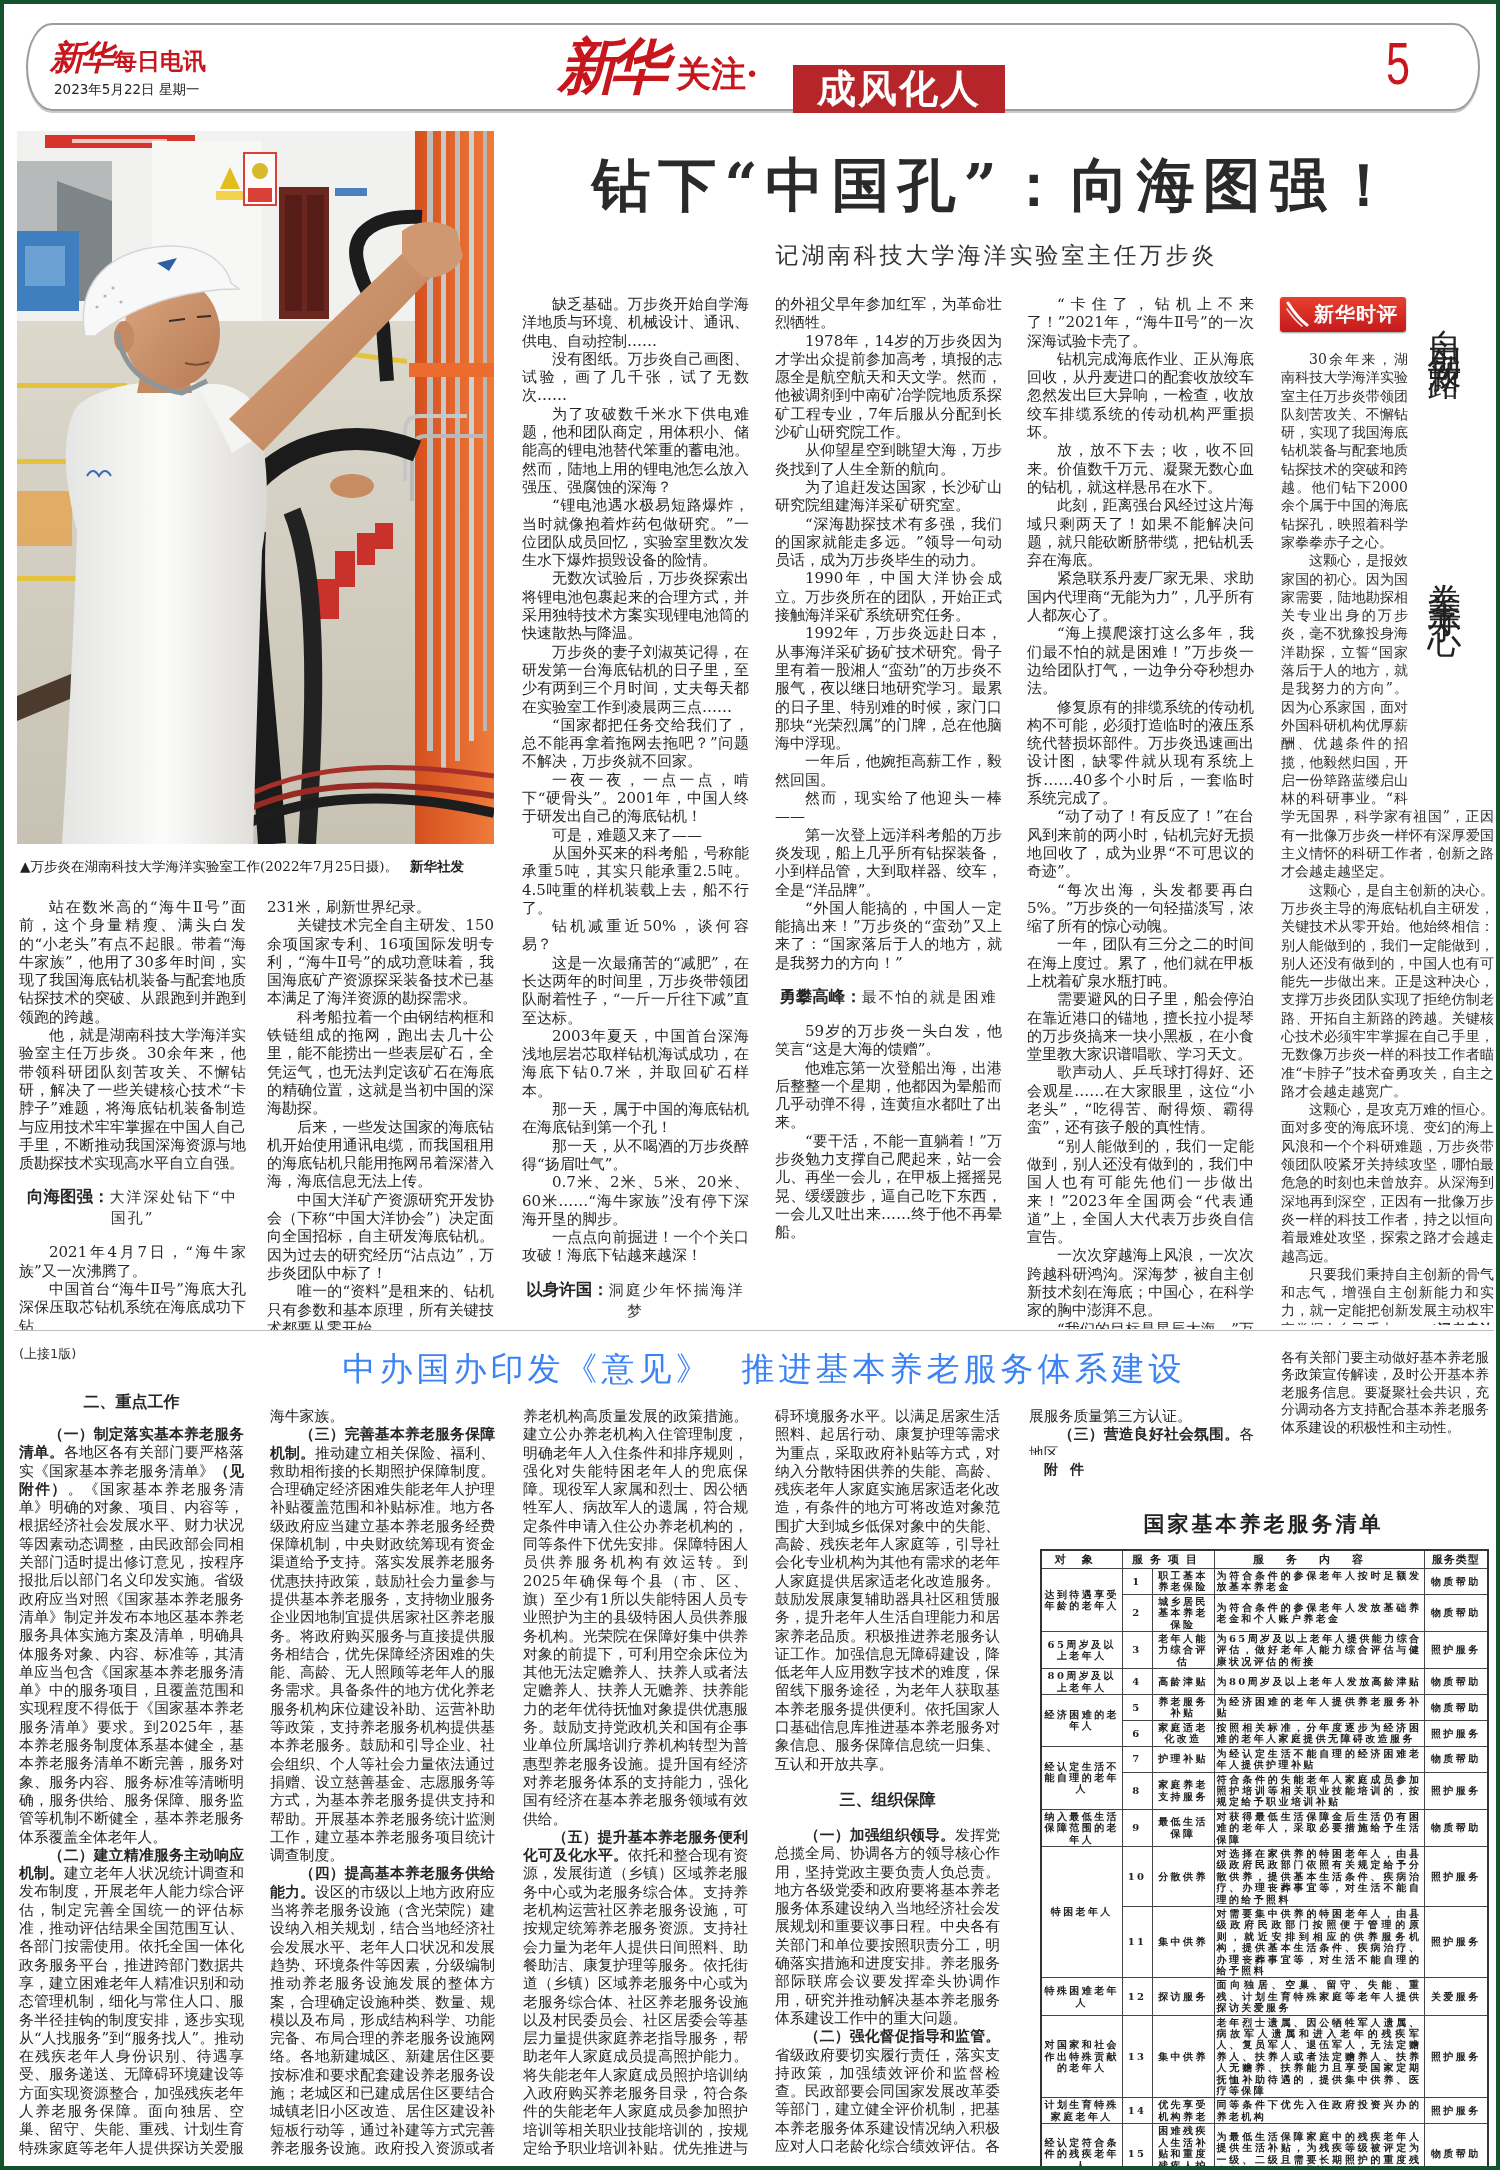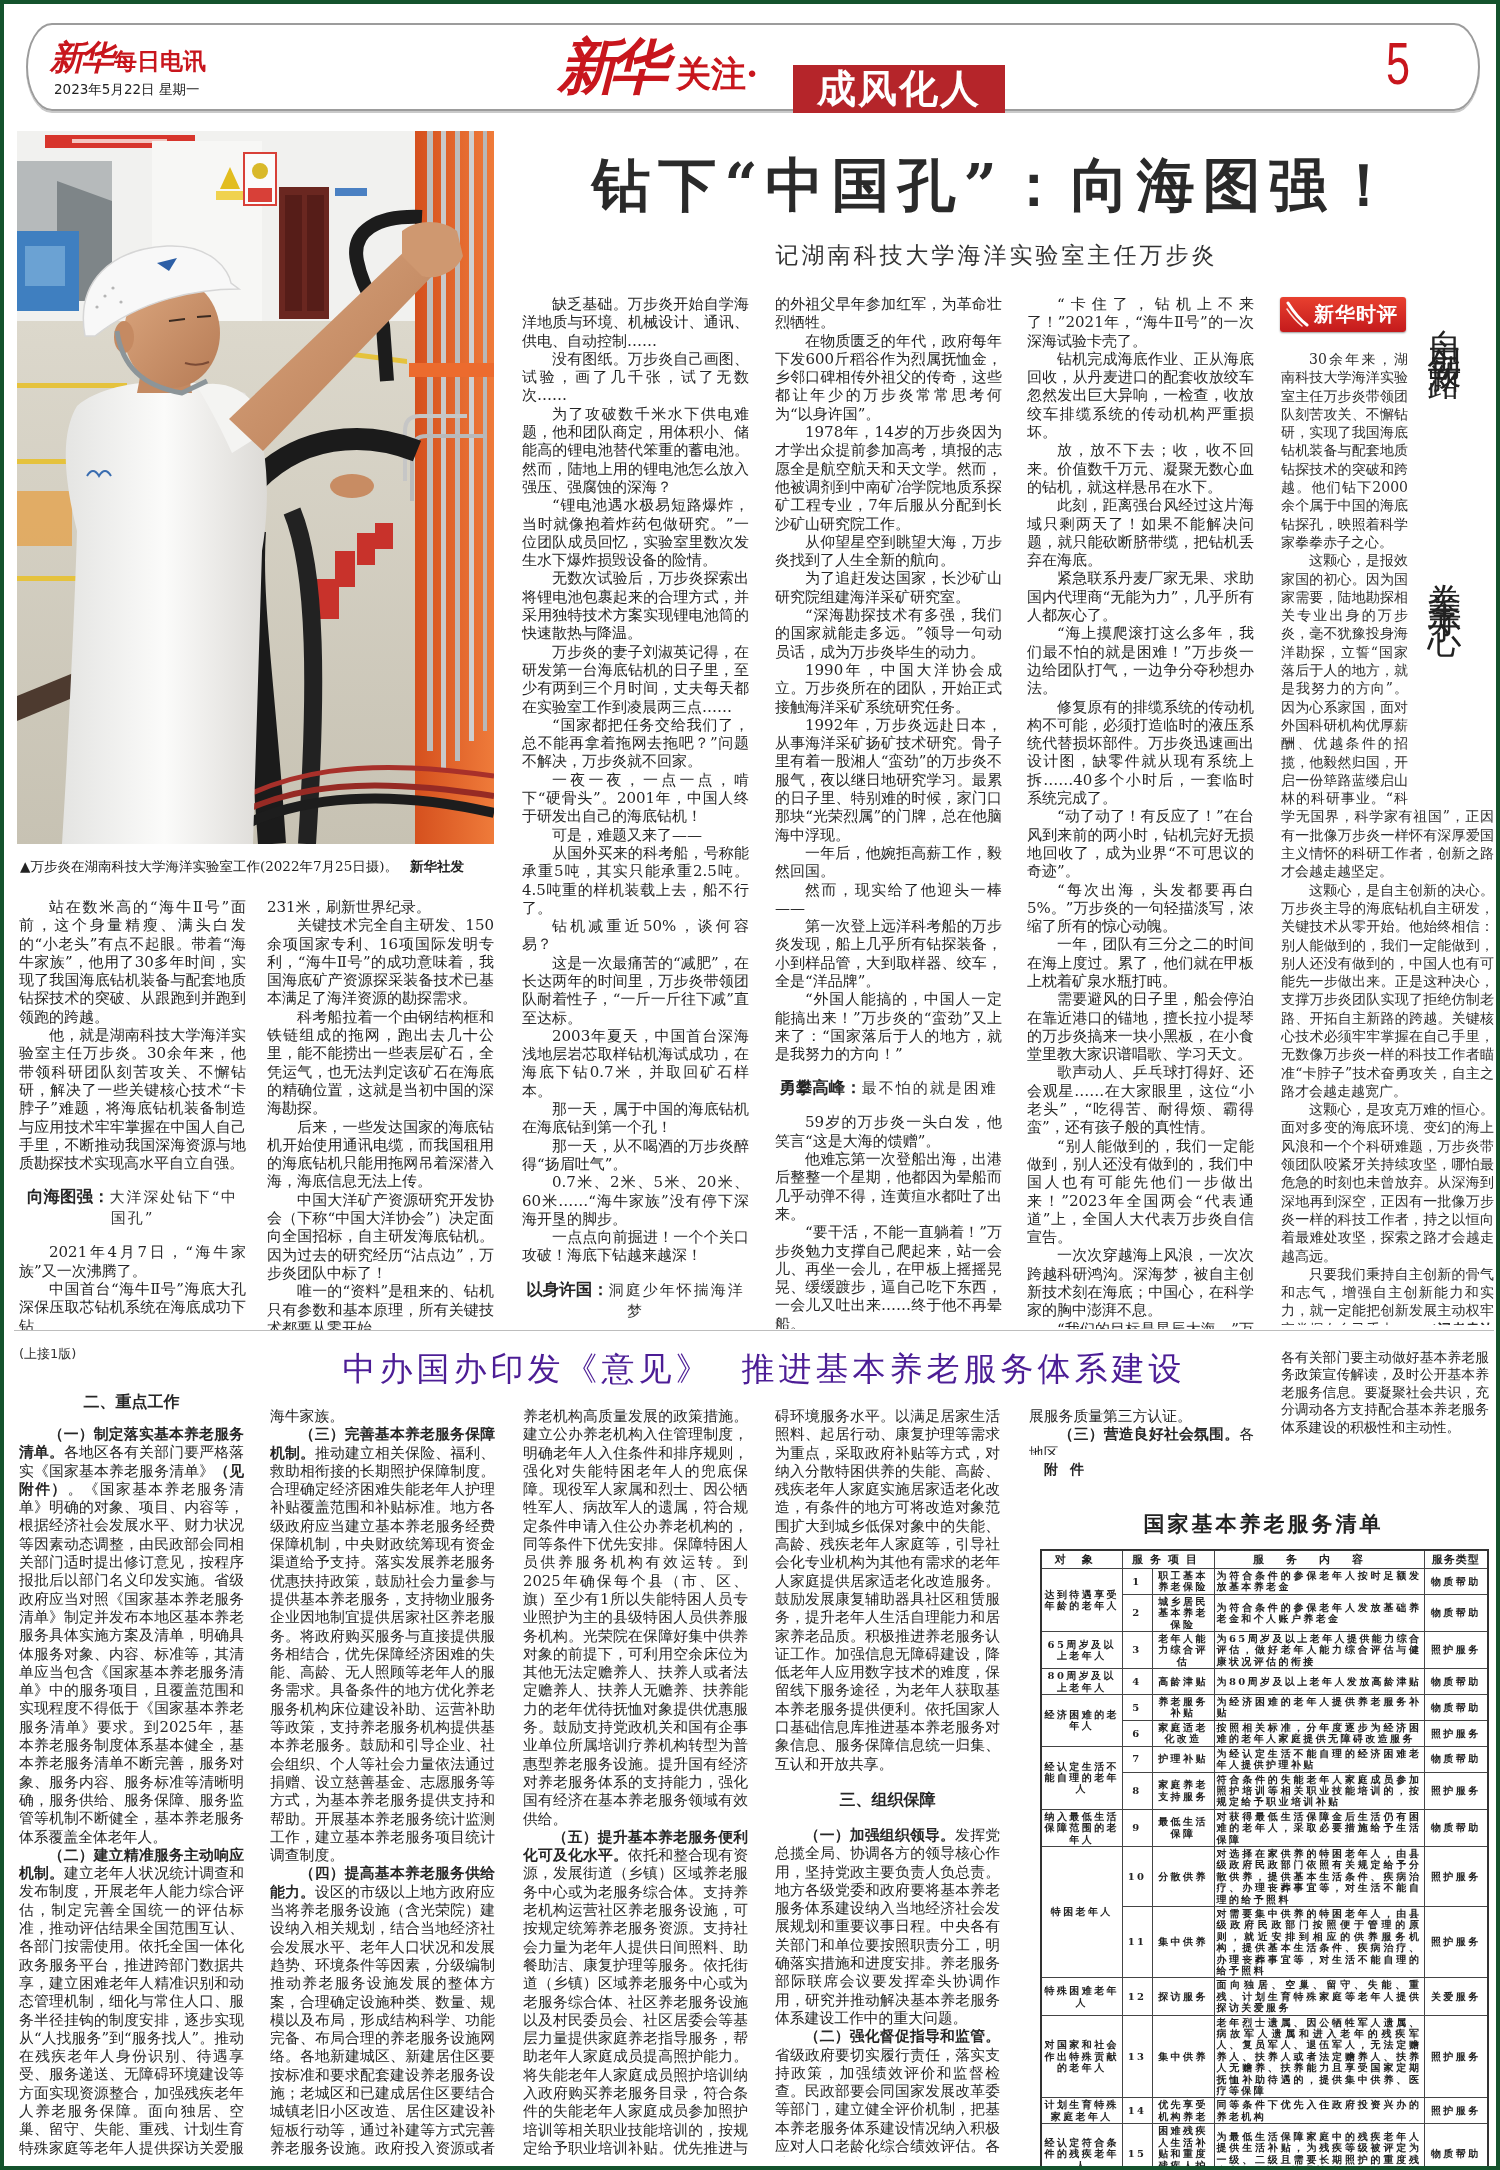--- a/index.html
+++ b/index.html
@@ -43,21 +43,21 @@
   .xh-label{position:absolute;left:1276px;top:293px;width:126px;height:35px;border-radius:3px;background:linear-gradient(#e8402f,#c41a1c);color:#fff;box-shadow:0 1px 2px #999;}
   .xh-label .pen{position:absolute;left:5px;top:4px;}
   .xh-label span{position:absolute;left:34px;top:0;line-height:35px;font-family:"DejaVu Sans",sans-serif;font-weight:bold;font-size:20px;letter-spacing:1px;}
   .vt{position:absolute;left:1422px;width:42px;height:220px;writing-mode:vertical-rl;text-orientation:upright;font-family:"DejaVu Serif",serif;font-size:34px;letter-spacing:9.5px;color:#222;}
   .comm-text{left:1277px;top:346px;width:213px;height:975px;font-size:14px;line-height:18.3px;color:#2d2d2d;}
   .comm-spacer{float:right;width:86px;height:440px;}
 
   
   .sep{position:absolute;left:10px;top:1326px;width:1480px;height:1px;background:#bdbdbd;}
   .cont-from{position:absolute;left:15px;top:1341px;font-family:"DejaVu Sans",sans-serif;font-size:13px;color:#333;}
-  .bottom-headline{position:absolute;left:330px;top:1343px;width:860px;text-align:center;font-family:"DejaVu Sans",sans-serif;font-size:33px;letter-spacing:4px;color:#4c1d95;white-space:pre;}
+  .bottom-headline{position:absolute;left:330px;top:1343px;width:860px;text-align:center;font-family:"DejaVu Sans",sans-serif;font-size:33px;letter-spacing:4px;color:#3b82f6;white-space:pre;}
   .bot-col{width:225px;font-size:14.8px;line-height:18.3px;}
   .side-col{left:1277px;top:1345px;width:208px;font-size:13.8px;line-height:17.4px;}
   .attach{position:absolute;left:1040px;top:1457px;font-family:"DejaVu Sans",sans-serif;font-weight:bold;font-size:14px;letter-spacing:12px;}
   .table-title{position:absolute;left:1036px;top:1506px;width:447px;text-align:center;font-family:"DejaVu Serif",serif;font-weight:bold;font-size:21px;letter-spacing:3px;color:#222;}
   .svc-table{position:absolute;left:1036px;top:1545px;width:448px;border-collapse:collapse;table-layout:fixed;border:2px solid #333;font-family:"DejaVu Serif",serif;font-weight:bold;font-size:10px;line-height:11.4px;letter-spacing:2.4px;color:#222;}
   .svc-table td,.svc-table th{border:1px solid #444;padding:1px 2px;vertical-align:middle;text-align:center;}
   .svc-table th{font-size:11px;height:15px;letter-spacing:8px;}
   .svc-table td.content{text-align:justify;}
 </style>
 </head>
@@ -205,21 +205,20 @@
       <p class="p"><span class="body">这是一次最痛苦的“减肥”，在长达两年的时间里，万步炎带领团队耐着性子，“一斤一斤往下减”直至达标。</span></p>
       <p class="p"><span class="body">2003年夏天，中国首台深海浅地层岩芯取样钻机海试成功，在海底下钻0.7米，并取回矿石样本。</span></p>
       <p class="p"><span class="body">那一天，属于中国的海底钻机在海底钻到第一个孔！</span></p>
       <p class="p"><span class="body">那一天，从不喝酒的万步炎醉得“扬眉吐气”。</span></p>
       <p class="p"><span class="body">0.7米、2米、5米、20米、60米……“海牛家族”没有停下深海开垦的脚步。</span></p>
       <p class="p"><span class="body">一点点向前掘进！一个个关口攻破！海底下钻越来越深！</span></p>
       <div class="subhead"><span class="lead">以身许国：</span><span class="body">洞庭少年怀揣海洋梦</span></div>
     </div>
   <div class="col top-col" style="left:771px;top:291px;height:1034px;">
       <p class="p cont"><span class="body">的外祖父早年参加红军，为革命壮烈牺牲。</span></p>
-      <p class="p"><span class="body">在物质匮乏的年代，政府每年下发600斤稻谷作为烈属抚恤金，乡邻口碑相传外祖父的传奇，这些都让年少的万步炎常常思考何为“以身许国”。</span></p>
       <p class="p"><span class="body">1978年，14岁的万步炎因为才学出众提前参加高考，填报的志愿全是航空航天和天文学。然而，他被调剂到中南矿冶学院地质系探矿工程专业，7年后服从分配到长沙矿山研究院工作。</span></p>
       <p class="p"><span class="body">从仰望星空到眺望大海，万步炎找到了人生全新的航向。</span></p>
       <p class="p"><span class="body">为了追赶发达国家，长沙矿山研究院组建海洋采矿研究室。</span></p>
       <p class="p"><span class="body">“深海勘探技术有多强，我们的国家就能走多远。”领导一句动员话，成为万步炎毕生的动力。</span></p>
       <p class="p"><span class="body">1990年，中国大洋协会成立。万步炎所在的团队，开始正式接触海洋采矿系统研究任务。</span></p>
       <p class="p"><span class="body">1992年，万步炎远赴日本，从事海洋采矿扬矿技术研究。骨子里有着一股湘人“蛮劲”的万步炎不服气，夜以继日地研究学习。最累的日子里、特别难的时候，家门口那块“光荣烈属”的门牌，总在他脑海中浮现。</span></p>
       <p class="p"><span class="body">一年后，他婉拒高薪工作，毅然回国。</span></p>
       <p class="p"><span class="body">然而，现实给了他迎头一棒——</span></p>
       <p class="p"><span class="body">第一次登上远洋科考船的万步炎发现，船上几乎所有钻探装备，小到样品管，大到取样器、绞车，全是“洋品牌”。</span></p>
       <p class="p"><span class="body">“外国人能搞的，中国人一定能搞出来！”万步炎的“蛮劲”又上来了：“国家落后于人的地方，就是我努力的方向！”</span></p>

